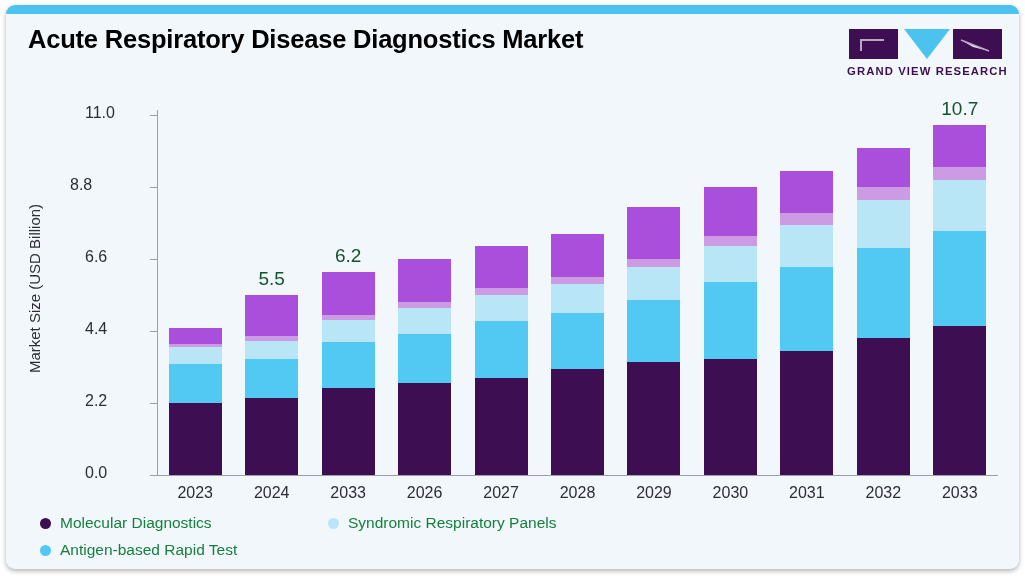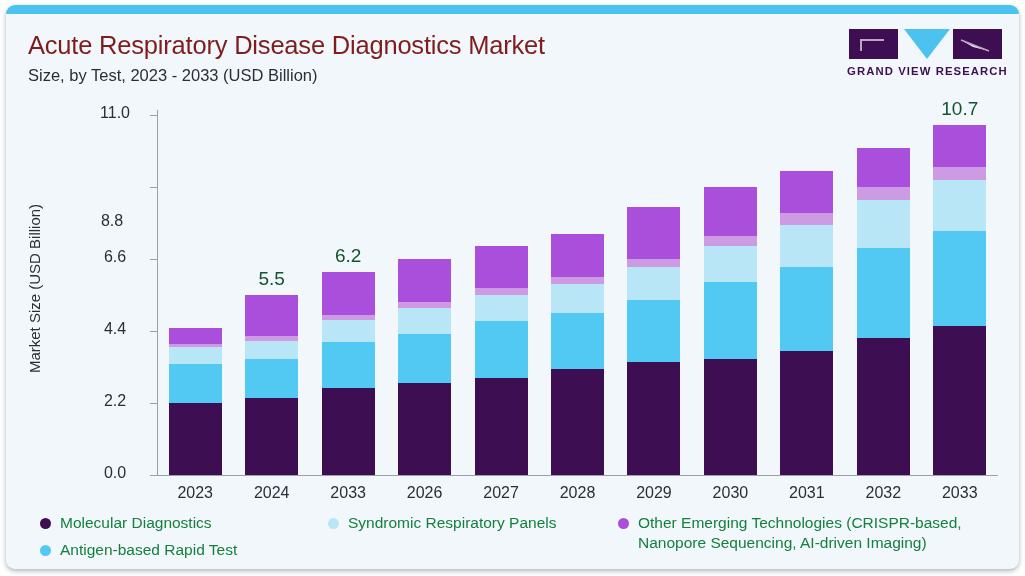--- a/index.html
+++ b/index.html
@@ -29,24 +29,24 @@
     left: 0; top: 0;
     width: 100%;
     height: 9px;
     background: #4cc3ef;
   }
 
   
   #title {
     position: absolute;
     left: 22px;
-    top: 26px;
+    top: 20px;
     font-size: 25.5px;
-    font-weight: normal;
-    color: #7f1d1d;
+    font-weight: bold;
+    color: #000000;
     letter-spacing: -0.2px;
     white-space: nowrap;
   }
   #subtitle {
     position: absolute;
     left: 22px;
     top: 61px;
     font-size: 16.5px;
     color: #2d2d38;
     white-space: nowrap;
@@ -128,21 +128,21 @@
     width: 260px;
     text-align: center;
     transform: rotate(-90deg);
     font-size: 15px;
     color: #2d2d38;
     white-space: nowrap;
   }
   .ytick-label {
     position: absolute;
     width: 60px;
-    text-align: center;
+    text-align: left;
     font-size: 16px;
     color: #2d2d38;
   }
   .ytick-mark {
     position: absolute;
     width: 7px;
     height: 1px;
     background: #9aa0ab;
   }
   #yaxis-line {
@@ -220,21 +220,20 @@
     white-space: pre-line;
   }
 </style>
 </head>
 <body>
 
 <div id="card">
   <div id="topbar"></div>
 
   <div id="title">Acute Respiratory Disease Diagnostics Market</div>
-  <div id="subtitle">Size, by Test, 2023 - 2033 (USD Billion)</div>
 
   <div id="logo">
     <div class="logo-mark">
       <div class="logo-box" id="logo-box-left">
         <div class="logo-g"></div>
       </div>
       <div id="logo-tri"></div>
       <div class="logo-box" id="logo-box-right">
         <svg class="logo-r" viewBox="0 0 32 14">
           <path d="M2 2 L30 13 L14 9 Z" fill="#ffffff" opacity="0.9"></path>
@@ -251,21 +250,21 @@
     <div id="xaxis-line"></div>
     <div id="yticks">
         <div class="ytick-label" style="left: 79px; top: 459px;">0.0</div>
         <div class="ytick-mark" style="left: 144px; top: 470px;"></div>
         <div class="ytick-label" style="left: 79px; top: 387px;">2.2</div>
         <div class="ytick-mark" style="left: 144px; top: 398px;"></div>
         <div class="ytick-label" style="left: 79px; top: 315px;">4.4</div>
         <div class="ytick-mark" style="left: 144px; top: 326px;"></div>
         <div class="ytick-label" style="left: 79px; top: 243px;">6.6</div>
         <div class="ytick-mark" style="left: 144px; top: 254px;"></div>
-        <div class="ytick-label" style="left: 76px; top: 171px; margin-top: 36px;">8.8</div>
+        <div class="ytick-label" style="left: 64px; top: 171px;">8.8</div>
         <div class="ytick-mark" style="left: 144px; top: 182px;"></div>
         <div class="ytick-label" style="left: 79px; top: 99px;">11.0</div>
         <div class="ytick-mark" style="left: 144px; top: 110px;"></div>
       </div>
     <div id="bars">
         <div class="bar-group" style="left: 162.727px; width: 53px; height: 147.273px;">
           <div class="seg" style="background: rgb(61, 15, 82); height: 72px; bottom: 0px;"></div>
           <div class="seg" style="background: rgb(82, 201, 242); height: 39.2727px; bottom: 72px;"></div>
           <div class="seg" style="background: rgb(184, 230, 247); height: 16.3636px; bottom: 111.273px;"></div>
           <div class="seg" style="background: rgb(205, 154, 228); height: 3.27273px; bottom: 127.636px;"></div>
@@ -370,21 +369,14 @@
           <span class="legend-dot" style="background: rgb(82, 201, 242);"></span>
           <span class="legend-text">Antigen-based Rapid Test</span>
         </div>
       </div>
     <div class="legend-col" id="legend-col-2">
         <div class="legend-item">
           <span class="legend-dot" style="background: rgb(184, 230, 247);"></span>
           <span class="legend-text">Syndromic Respiratory Panels</span>
         </div>
       </div>
-    <div class="legend-col" id="legend-col-3">
-        <div class="legend-item">
-          <span class="legend-dot" style="background: rgb(169, 79, 219);"></span>
-          <span class="legend-text">Other Emerging Technologies (CRISPR-based,
-Nanopore Sequencing, AI-driven Imaging)</span>
-        </div>
-      </div>
   </div>
 </div>
 
 </body></html>

